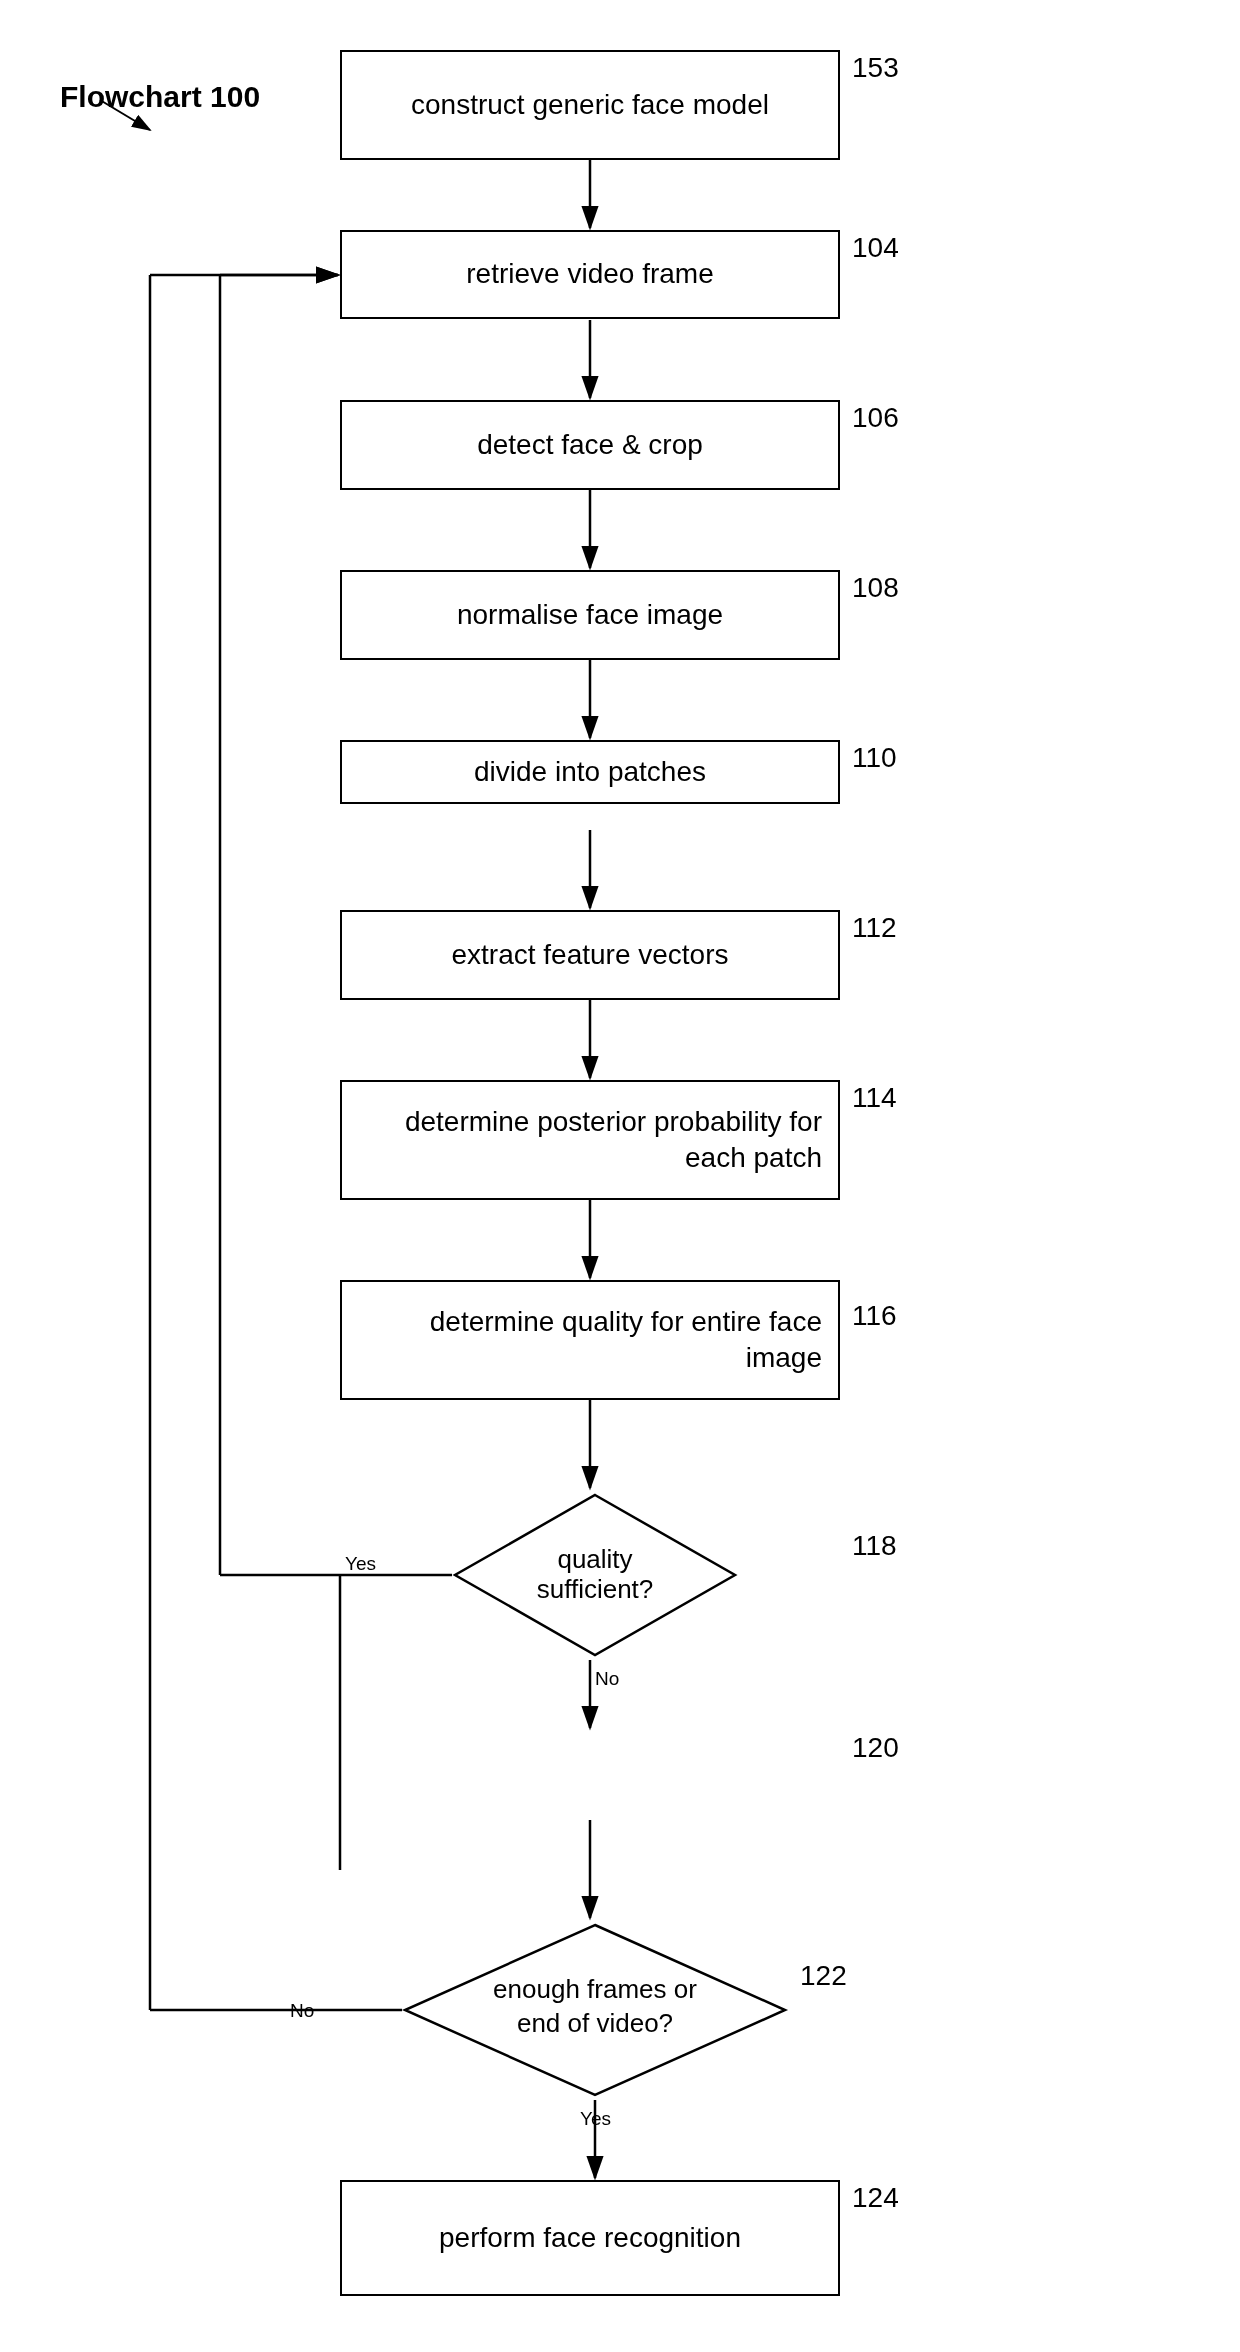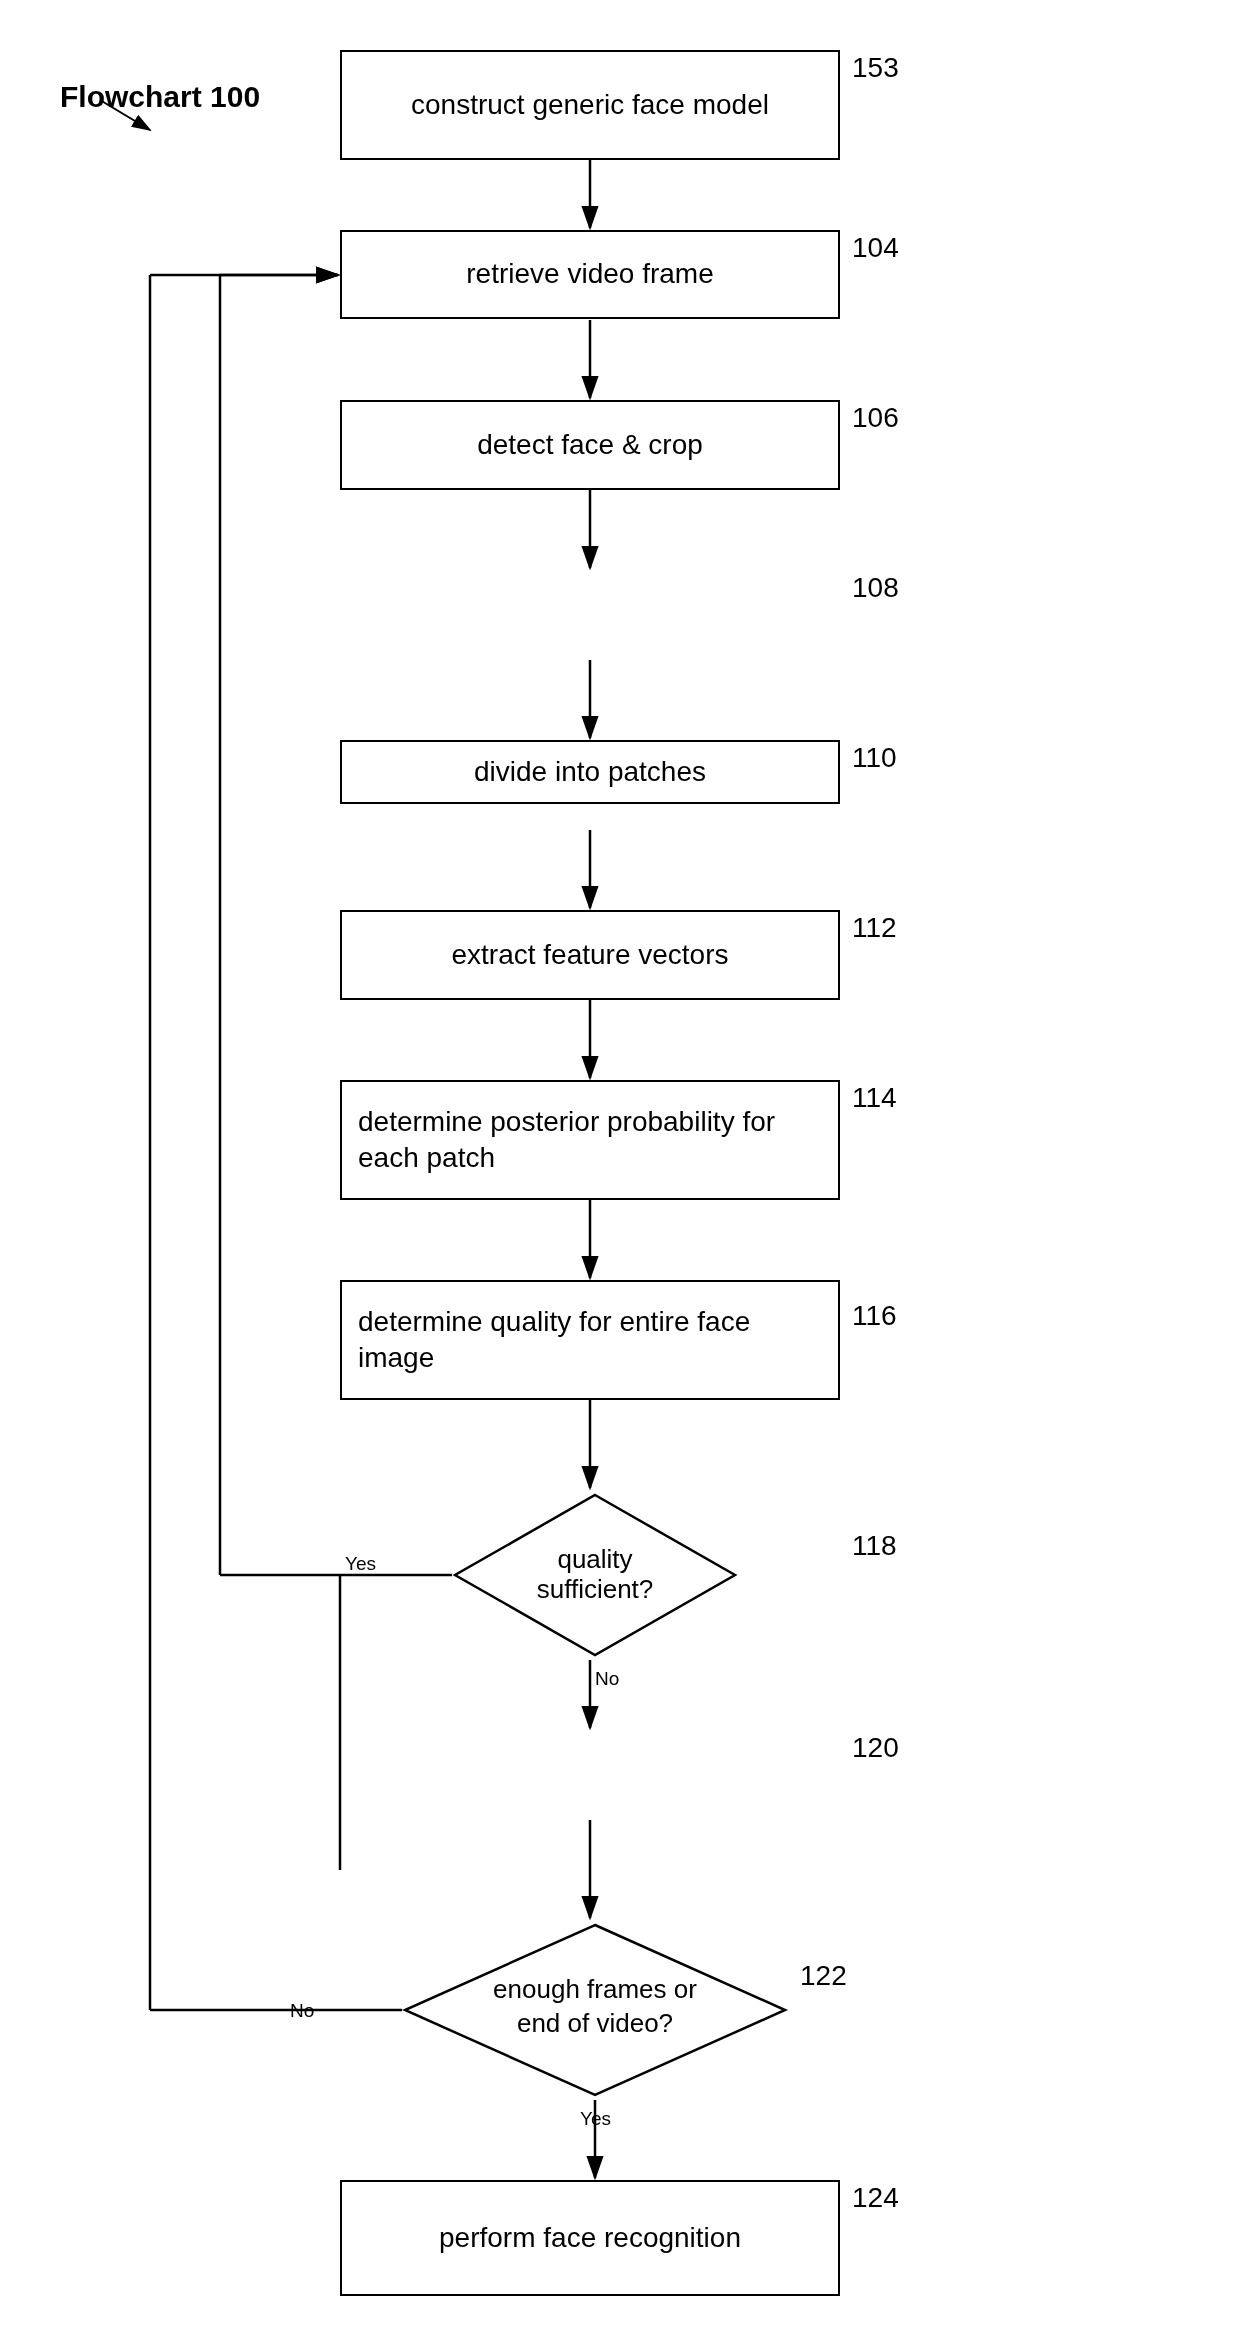--- a/index.html
+++ b/index.html
@@ -17,21 +17,21 @@
       height: 2352px;
     }
     
     .flow-box {
       position: absolute;
       border: 2px solid #000;
       background: #fff;
       display: flex;
       align-items: center;
       justify-content: center;
-      text-align: left;
+      text-align: right;
       font-size: 28px;
       font-weight: normal;
       line-height: 1.3;
       padding: 8px 16px;
     }
     
     .label-num {
       position: absolute;
       font-size: 28px;
       font-weight: normal;
@@ -70,20 +70,23 @@
   <div class="flow-box" style="left:340px; top:230px; width:500px; height:89px;">
     <span>retrieve video frame</span>
   </div>
   <div class="label-num" style="left:852px; top:232px;">104</div>
 
   <div class="flow-box" style="left:340px; top:400px; width:500px; height:90px;">
     <span>detect face &amp; crop</span>
   </div>
   <div class="label-num" style="left:852px; top:402px;">106</div>
 
+  <div class="flow-box" style="left:340px; top:570px; width:500px; height:90px;">
+    <span>normalise face image</span>
+  </div>
   <div class="label-num" style="left:852px; top:572px;">108</div>
 
   <div class="flow-box" style="left:340px; top:740px; width:500px; height:64px;">
     <span>divide into patches</span>
   </div>
   <div class="label-num" style="left:852px; top:742px;">110</div>
 
   <div class="flow-box" style="left:340px; top:910px; width:500px; height:90px;">
     <span>extract feature vectors</span>
   </div>

